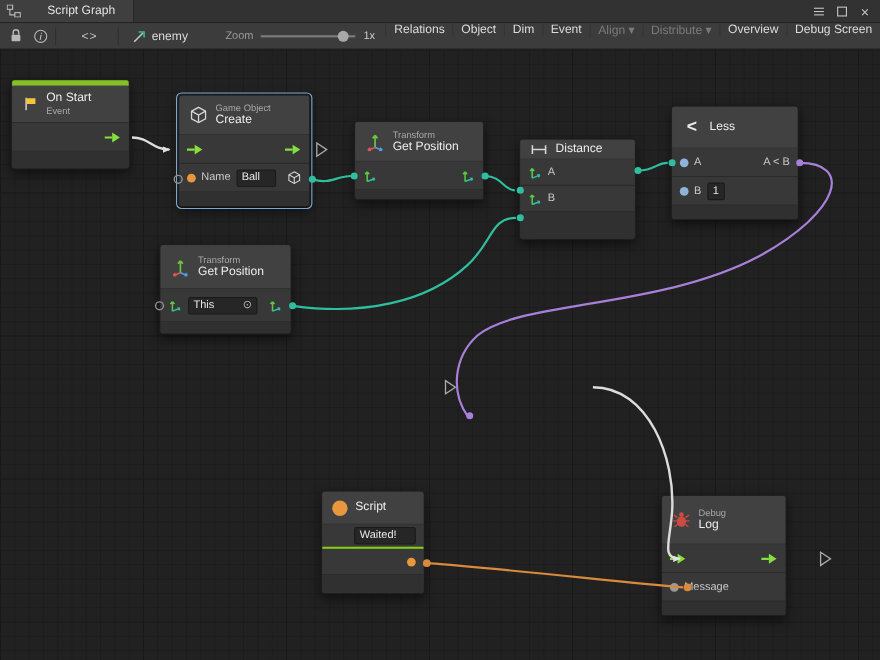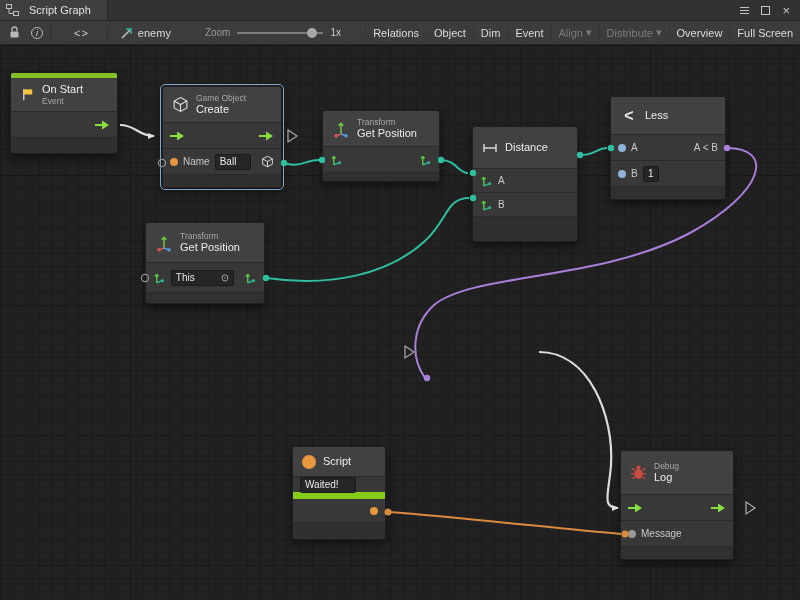--- a/index.html
+++ b/index.html
@@ -1,41 +1,41 @@
 <!DOCTYPE html>
 <html><head>
 <meta charset="utf-8">
 <style>
   *{margin:0;padding:0;box-sizing:border-box}
   html,body{width:800px;height:600px;overflow:hidden}
   body{font-family:"Liberation Sans",sans-serif;background:#282828;position:relative;color:#ddd}
 
   
   .titlebar{position:absolute;top:0;left:0;right:0;height:21px;background:#323232;border-bottom:1px solid #242424;display:flex;align-items:stretch}
-  .tab{display:flex;align-items:center;gap:10px;background:#3f3f3f;padding:0 16px 0 6px;font-size:11px;color:#e2e2e2;border-right:1px solid #262626}
+  .tab{display:flex;align-items:center;gap:24px;background:#3f3f3f;padding:0 16px 0 6px;font-size:11px;color:#e2e2e2;border-right:1px solid #262626}
   .win-controls{margin-left:auto;display:flex;align-items:center;gap:12px;padding-right:10px}
   .menu-icon{display:flex;flex-direction:column;gap:2px}
   .menu-icon i{display:block;width:9px;height:1px;background:#c4c4c4}
   .max-icon{width:9px;height:9px;border:1px solid #c4c4c4}
   .close-glyph{font-size:13px;color:#c4c4c4;line-height:9px}
 
   
   .toolbar{position:absolute;top:21px;left:0;right:0;height:24px;background:#3c3c3c;border-bottom:1px solid #262626;display:flex;align-items:center;font-size:11px;color:#dcdcdc}
   .tb-sep{width:1px;height:16px;background:#2e2e2e;margin:0 7px}
   .tb-icon{display:flex;align-items:center;justify-content:center}
   .info-circle{width:12px;height:12px;border:1px solid #b5b5b5;border-radius:50%;font-size:9px;font-style:italic;display:flex;align-items:center;justify-content:center;color:#cfcfcf}
   .code-glyph{color:#c9c9c9;font-size:11px;letter-spacing:1px}
   .asset{display:flex;align-items:center;gap:5px;margin-left:6px}
   .zoom-wrap{display:flex;align-items:center;gap:7px;margin-left:34px}
   .zoom-label{color:#9a9a9a;font-size:10px}
   .slider{position:relative;width:86px;height:12px}
   .slider .track{position:absolute;left:0;right:0;top:5px;height:2px;background:#7c7c7c}
   .slider .handle{position:absolute;top:1px;left:70px;width:10px;height:10px;border-radius:50%;background:#a8a8a8}
   .zoom-value{font-size:10px;color:#cfcfcf}
-  .tb-buttons{margin-left:auto;display:flex;align-items:center;height:100%}
+  .tb-buttons{margin-left:auto;display:flex;align-items:flex-start;height:100%}
   .tb-btn{display:flex;align-items:center;gap:3px;padding:0 7px;border-left:1px solid #343434;font-size:11px;color:#dcdcdc;cursor:default;white-space:nowrap}
   .tb-btn.disabled{color:#7b7b7b}
 
   
   .canvas{position:absolute;top:45px;left:0;width:800px;height:555px;overflow:hidden;
     background-color:#212121;
     background-image:
       linear-gradient(#191919 1px,transparent 1px),
       linear-gradient(90deg,#191919 1px,transparent 1px),
       linear-gradient(#1c1c1c 1px,transparent 1px),
@@ -127,21 +127,21 @@
         <span>▾</span>
       </div>
     <div class="tb-btn disabled">
         <span>Distribute</span>
         <span>▾</span>
       </div>
     <div class="tb-btn">
         <span>Overview</span>
       </div>
     <div class="tb-btn">
-        <span>Full Screen</span>
+        <span>Debug Screen</span>
       </div>
   </div>
 </div>
 
 <div class="canvas">
 
   <div class="node selected-blue" style="left:162px;top:41px;width:120px">
     <div class="node-header" style="height:36px">
       <svg width="17" height="17" viewBox="0 0 16 16" fill="none" stroke="#d8d8d8" stroke-width="1.1">
         <path d="M8 1.5 L14 4.75 V11.25 L8 14.5 L2 11.25 V4.75 Z"></path>
@@ -218,21 +218,21 @@
       <span class="spacer"></span>
       <svg width="13" height="13" viewBox="0 0 12 12" fill="none">
         <path d="M3.5 11 V3 M3.5 3 L1.8 5 M3.5 3 L5.2 5" stroke="#59c945" stroke-width="1.3"></path>
         <path d="M3.5 11 L10 8.5 M10 8.5 L7.8 8.3 M10 8.5 L8.7 10.2" stroke="#2fbfa0" stroke-width="1.3"></path>
       </svg>
     </div>
     <div class="node-footer" style="height:8px"></div>
   </div>
 
   <div class="node" style="left:472px;top:81px;width:106px">
-    <div class="node-header" style="height:42px">
+    <div class="node-header" style="height:18px">
       <svg width="16" height="16" viewBox="0 0 16 16" fill="none" stroke="#d8d8d8" stroke-width="1.4">
         <path d="M2 4 V12 M14 4 V12 M2 8 H14"></path>
       </svg>
       <div class="node-title">Distance</div>
     </div>
     <div class="node-row" style="height:24px">
       <svg width="13" height="13" viewBox="0 0 12 12" fill="none">
         <path d="M3.5 11 V3 M3.5 3 L1.8 5 M3.5 3 L5.2 5" stroke="#59c945" stroke-width="1.3"></path>
         <path d="M3.5 11 L10 8.5 M10 8.5 L7.8 8.3 M10 8.5 L8.7 10.2" stroke="#2fbfa0" stroke-width="1.3"></path>
       </svg>
@@ -297,30 +297,30 @@
     </div>
     <div class="node-footer" style="height:10px"></div>
   </div>
 
 
   <div class="node" style="left:292px;top:401px;width:94px">
     <div class="node-header" style="height:30px">
       <span class="circle-icon"></span>
       <div class="node-title">Script</div>
     </div>
-    <div class="node-row" style="height:22px;justify-content:flex-start;border-bottom:7px solid #84cc16">
+    <div class="node-row" style="height:22px;justify-content:flex-end;border-bottom:2px solid #84cc16">
       <span class="field" style="width:56px">Waited!</span>
     </div>
     <div class="node-row" style="height:24px;justify-content:flex-end">
       <span class="dot" style="background:#e8973f"></span>
     </div>
     <div class="node-footer" style="height:16px"></div>
   </div>
 
-  <div class="node" style="left:620px;top:405px;width:114px">
+  <div class="node" style="left:601px;top:405px;width:114px">
     <div class="node-header" style="height:44px">
       <svg width="17" height="17" viewBox="0 0 16 16">
         <ellipse cx="8" cy="9.5" rx="4" ry="4.5" fill="#cc4b41"></ellipse>
         <circle cx="8" cy="3.5" r="2" fill="#cc4b41"></circle>
         <path d="M4.5 6 L1.5 4 M4.5 9 H1 M4.5 12 L2 14 M11.5 6 L14.5 4 M11.5 9 H15 M11.5 12 L14 14" stroke="#cc4b41" stroke-width="1.2"></path>
       </svg>
       <div>
         <div class="node-cat">Debug</div>
         <div class="node-title">Log</div>
       </div>

